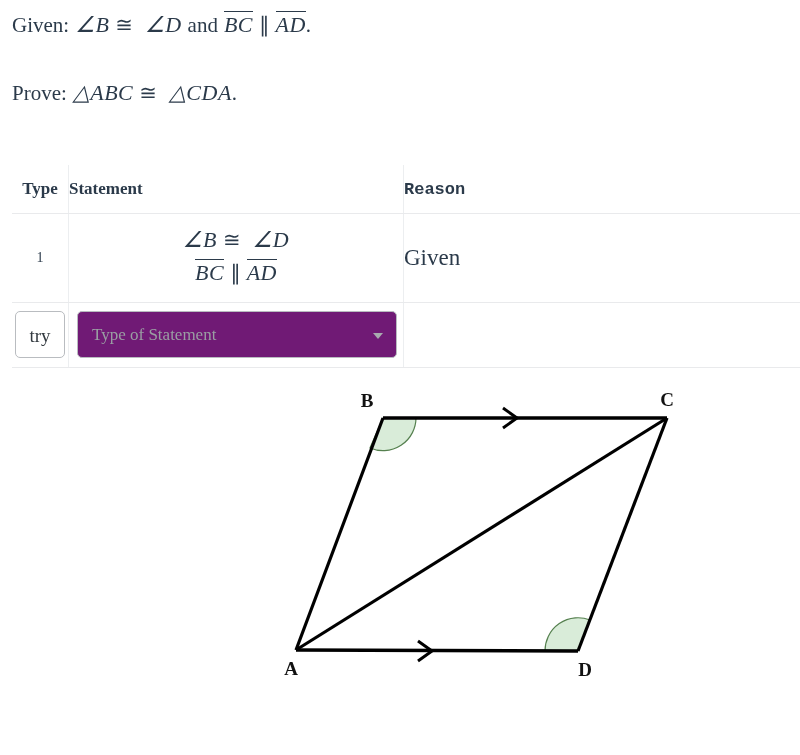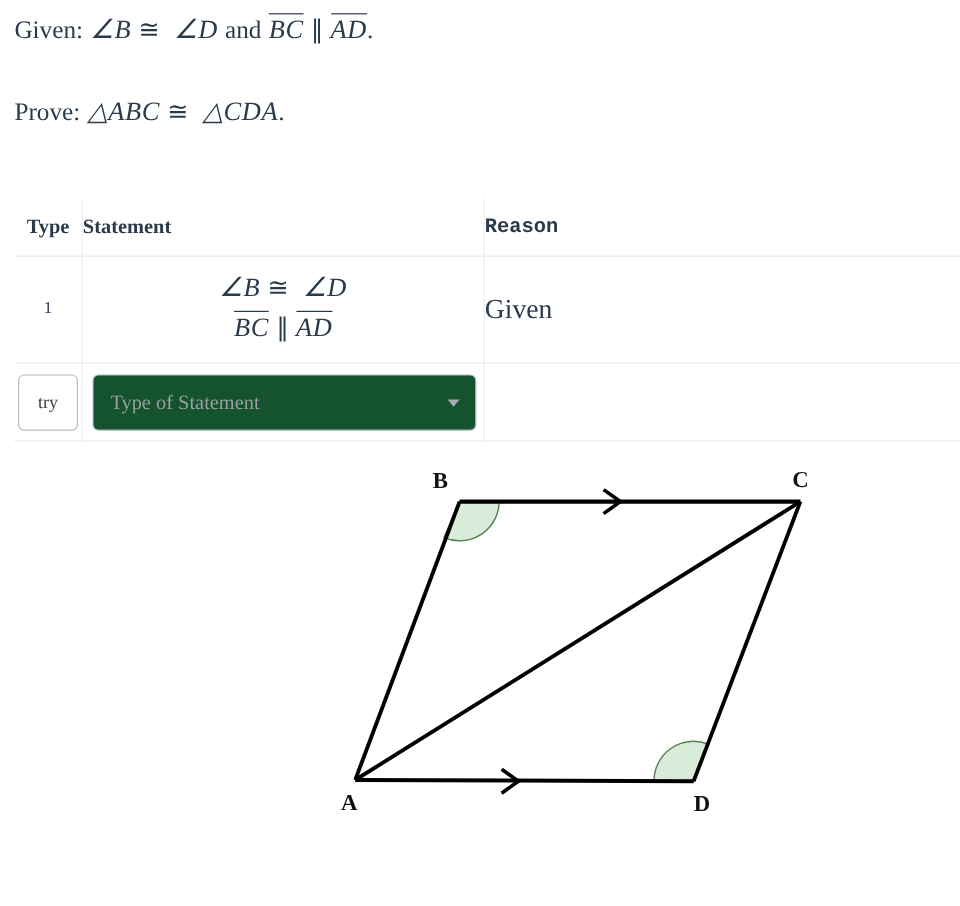--- a/index.html
+++ b/index.html
@@ -90,41 +90,41 @@
   
   .try-btn {
     display: inline-block;
     width: 50px;
     height: 47px;
     line-height: 47px;
     border: 1px solid #b9bcc0;
     border-radius: 5px;
     background: #ffffff;
     color: #333a40;
-    font-size: 15px;
+    font-size: 19px;
     font-family: "Liberation Serif", serif;
     text-align: center;
     cursor: pointer;
     box-sizing: border-box;
   }
 
   
   .select-wrap {
     position: relative;
     display: block;
     margin: 0 6px 0 8px;
     height: 47px;
   }
   .select-box {
     width: 100%;
     height: 47px;
     box-sizing: border-box;
     border: 1px solid #b9bcc0;
     border-radius: 5px;
-    background: #14532d;
+    background: #701a75;
     color: #9a9ea3;
     font-family: "Liberation Serif", serif;
     font-size: 17px;
     text-align: left;
     padding: 0 30px 0 14px;
     line-height: 45px;
     cursor: pointer;
     overflow: hidden;
     white-space: nowrap;
   }

